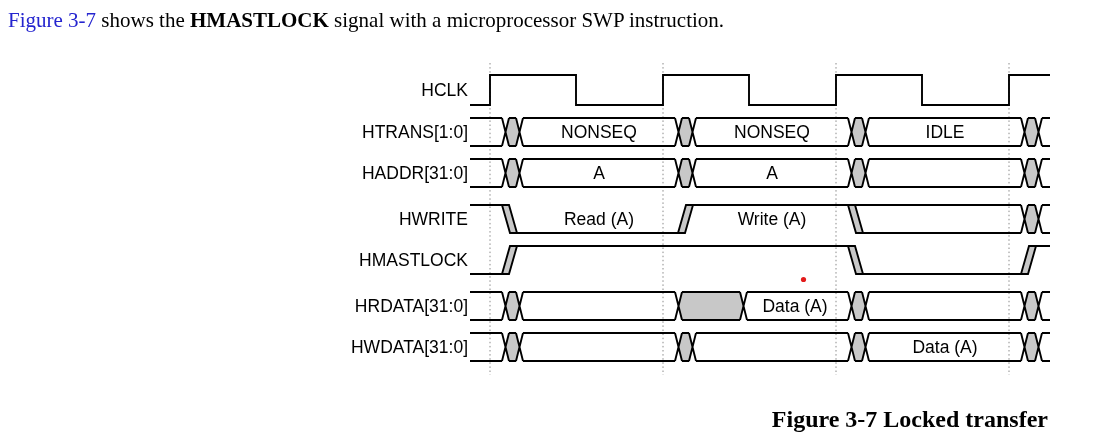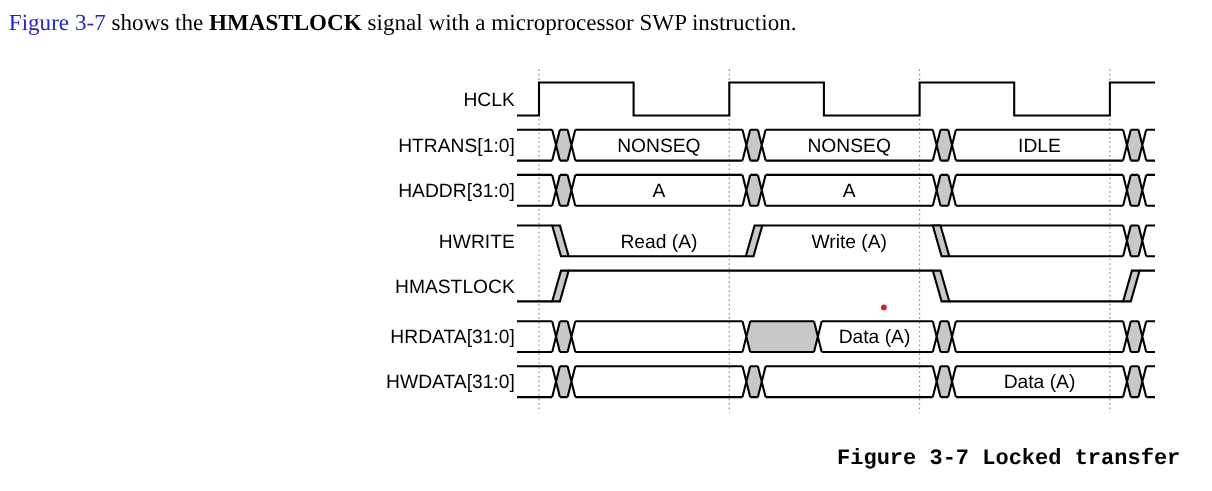--- a/index.html
+++ b/index.html
@@ -2,22 +2,22 @@
 <html><head>
 <meta charset="utf-8">
 <style>
   html,body{margin:0;padding:0;background:#ffffff;}
   .page{position:relative;width:1102px;height:446px;background:#ffffff;overflow:hidden;
         font-family:"Liberation Sans",sans-serif;}
   .intro{position:absolute;left:8px;top:8px;font-family:"Liberation Serif",serif;
          font-size:21px;color:#000;white-space:nowrap;}
   .intro .link{color:#2424cf;}
   .intro .kw{font-weight:bold;}
-  .caption{position:absolute;top:406px;right:29px;font-size:20px;font-weight:bold;
-           color:#000;white-space:nowrap;font-family:Liberation Mono, monospace;}
+  .caption{position:absolute;top:406px;right:54px;font-size:24px;font-weight:bold;
+           color:#000;white-space:nowrap;font-family:Liberation Serif, serif;}
   svg{position:absolute;left:0;top:0;}
   .wave{stroke:#000;stroke-width:1.9;fill:none;stroke-linejoin:miter;}
   .hex{fill:#c8c8c8;stroke:none;}
   .slant{fill:#c8c8c8;stroke:#000;stroke-width:1.9;stroke-linejoin:miter;}
   .grayregion{fill:#c8c8c8;stroke:none;}
   .dotted{stroke:#8a8a8a;stroke-width:1;stroke-dasharray:1.5 2.6;fill:none;}
   .siglabel{font-family:"Liberation Sans",sans-serif;font-size:17.5px;fill:#000;}
   .busvalue{font-family:"Liberation Sans",sans-serif;font-size:17.5px;fill:#000;}
 </style>
 </head>

